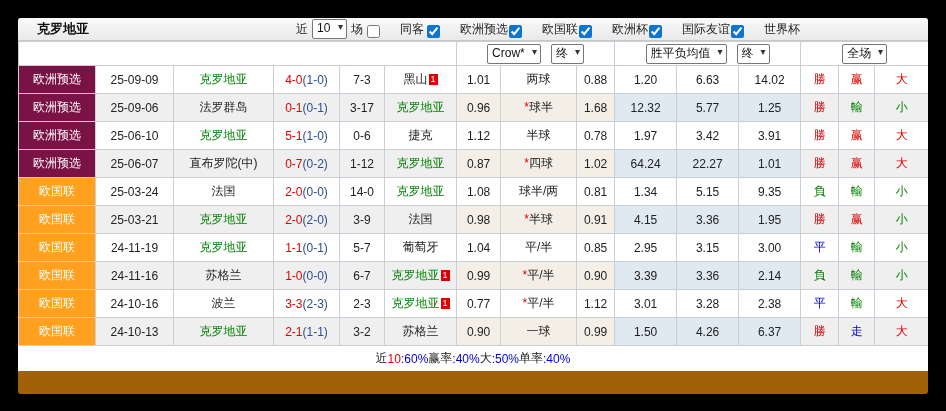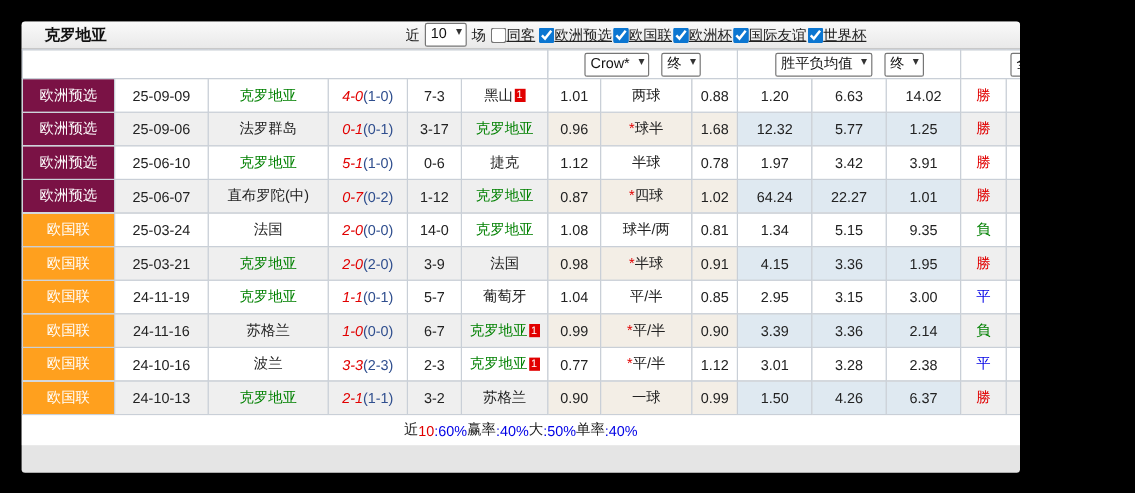--- a/index.html
+++ b/index.html
@@ -1,60 +1,60 @@
 <!DOCTYPE html>
 <html><head>
 <meta charset="utf-8">
 <style>
   html,body{margin:0;padding:0;}
   body{
     width:946px;height:411px;background:#000;position:relative;overflow:hidden;
     font-family:"Liberation Sans","DejaVu Sans",sans-serif;
   }
   .window{
-    position:absolute;left:18px;top:18px;width:832px;height:376px;
-    background:#e5e5e5;border-radius:3px;overflow:hidden;
+    position:absolute;left:18px;top:18px;width:910px;height:376px;
+    background:#a16207;border-radius:3px;overflow:hidden;
   }
   
   .titlebar{
     height:22px;display:flex;align-items:center;
     background:linear-gradient(#fafafa,#e9e9e9);
     border-bottom:1px solid #c8c8c8;font-size:12px;color:#222;
   }
   .title{margin-left:19px;font-weight:bold;font-size:13px;color:#111;}
   .toolbar{margin-left:auto;margin-right:128px;display:flex;align-items:center;gap:3px;}
   .toolbar .lbl{margin:0 1px;}
   .sel{position:relative;display:inline-block;background:#fff;border:1px solid #767676;border-radius:2px;height:18px;}
   .sel select{
     appearance:none;-webkit-appearance:none;border:0;background:transparent;
     font-size:12px;line-height:16px;height:16px;padding:0 15px 0 4px;margin:0;color:#111;
     font-family:"Liberation Sans","DejaVu Sans",sans-serif;
   }
   .sel::after{content:"▾";position:absolute;right:3px;top:1px;font-size:10px;color:#333;pointer-events:none;}
-  .cbx{display:flex;align-items:center;gap:0;cursor:pointer;text-decoration:underline;}
+  .cbx{display:flex;align-items:flex-end;gap:20px;cursor:pointer;}
   .cbx input{width:13px;height:13px;margin:0;accent-color:#0b76d1;}
   
   table{border-collapse:collapse;table-layout:fixed;width:910px;font-size:12px;}
   td,th{border:1px solid #c9cfd7;padding:0;text-align:center;overflow:hidden;white-space:nowrap;}
   tr.controls-row td{height:23px;background:#fff;}
   .ctl-group{display:flex;align-items:center;justify-content:center;gap:10px;}
   tr.header-row th{height:23px;background:#dbe4ed;color:#26364a;font-weight:normal;}
   tbody td{height:27px;color:#222;}
   tbody tr:nth-child(even) td{background:#efefef;}
   tbody tr:nth-child(odd)  td{background:#ffffff;}
   tbody td.cell-cream{background:#fdf8f0;}
   tbody tr:nth-child(even) td.cell-cream{background:#f3eee6;}
   tbody td.cell-blue{background:#e8f2f9;}
   tbody tr:nth-child(even) td.cell-blue{background:#dfe9f1;}
   td.col-type{color:#fff;}
   tbody tr td.comp-purple{background:#7a1245;}
   tbody tr td.comp-orange{background:#ffa01e;}
   .team-name{color:#222;}
   .team-green{color:#008000;}
-  .score-main{color:#e10000;font-style:italic;}
+  .score-main{color:#e10000;}
   .score-half{color:#2f4e8e;}
   .num-badge{
     display:inline-block;background:#e10000;color:#fff;font-size:9px;line-height:11px;
     padding:0 2px;margin-left:1px;vertical-align:top;margin-top:3px;
   }
   .star{color:#e10000;}
   .c-red{color:#e10000;}
   .c-green{color:#008000;}
   .c-blue{color:#0000e6;}
   

